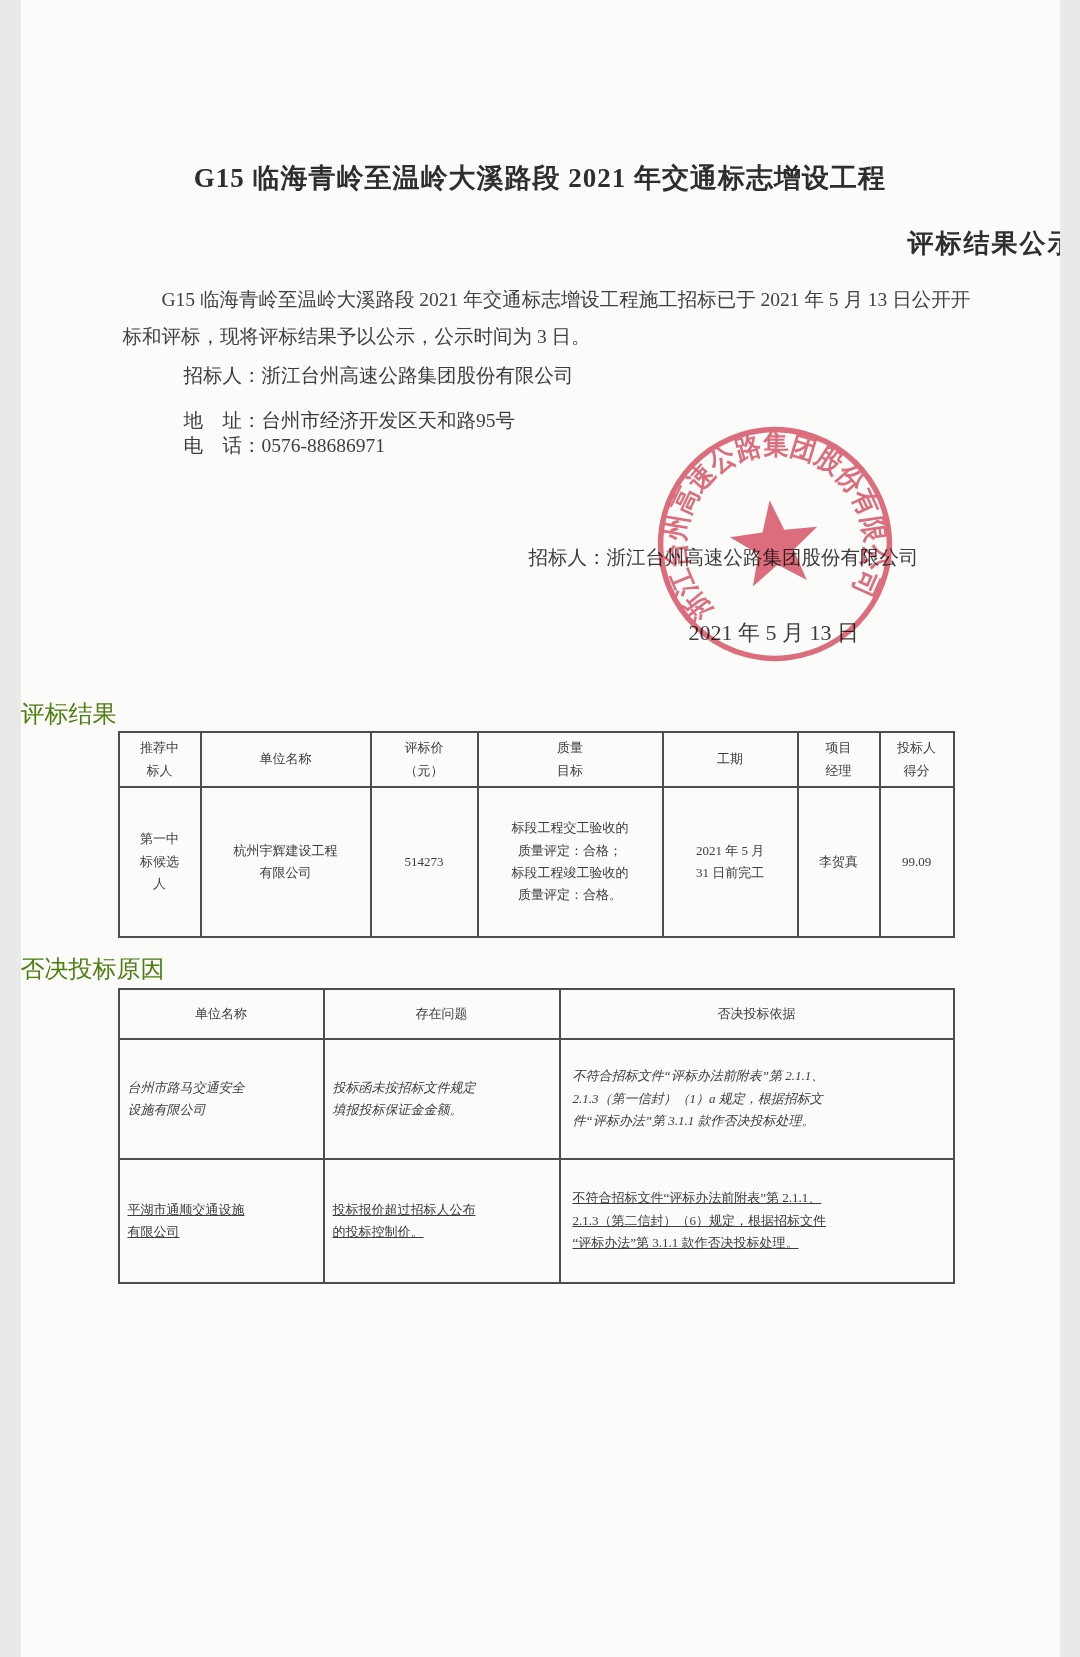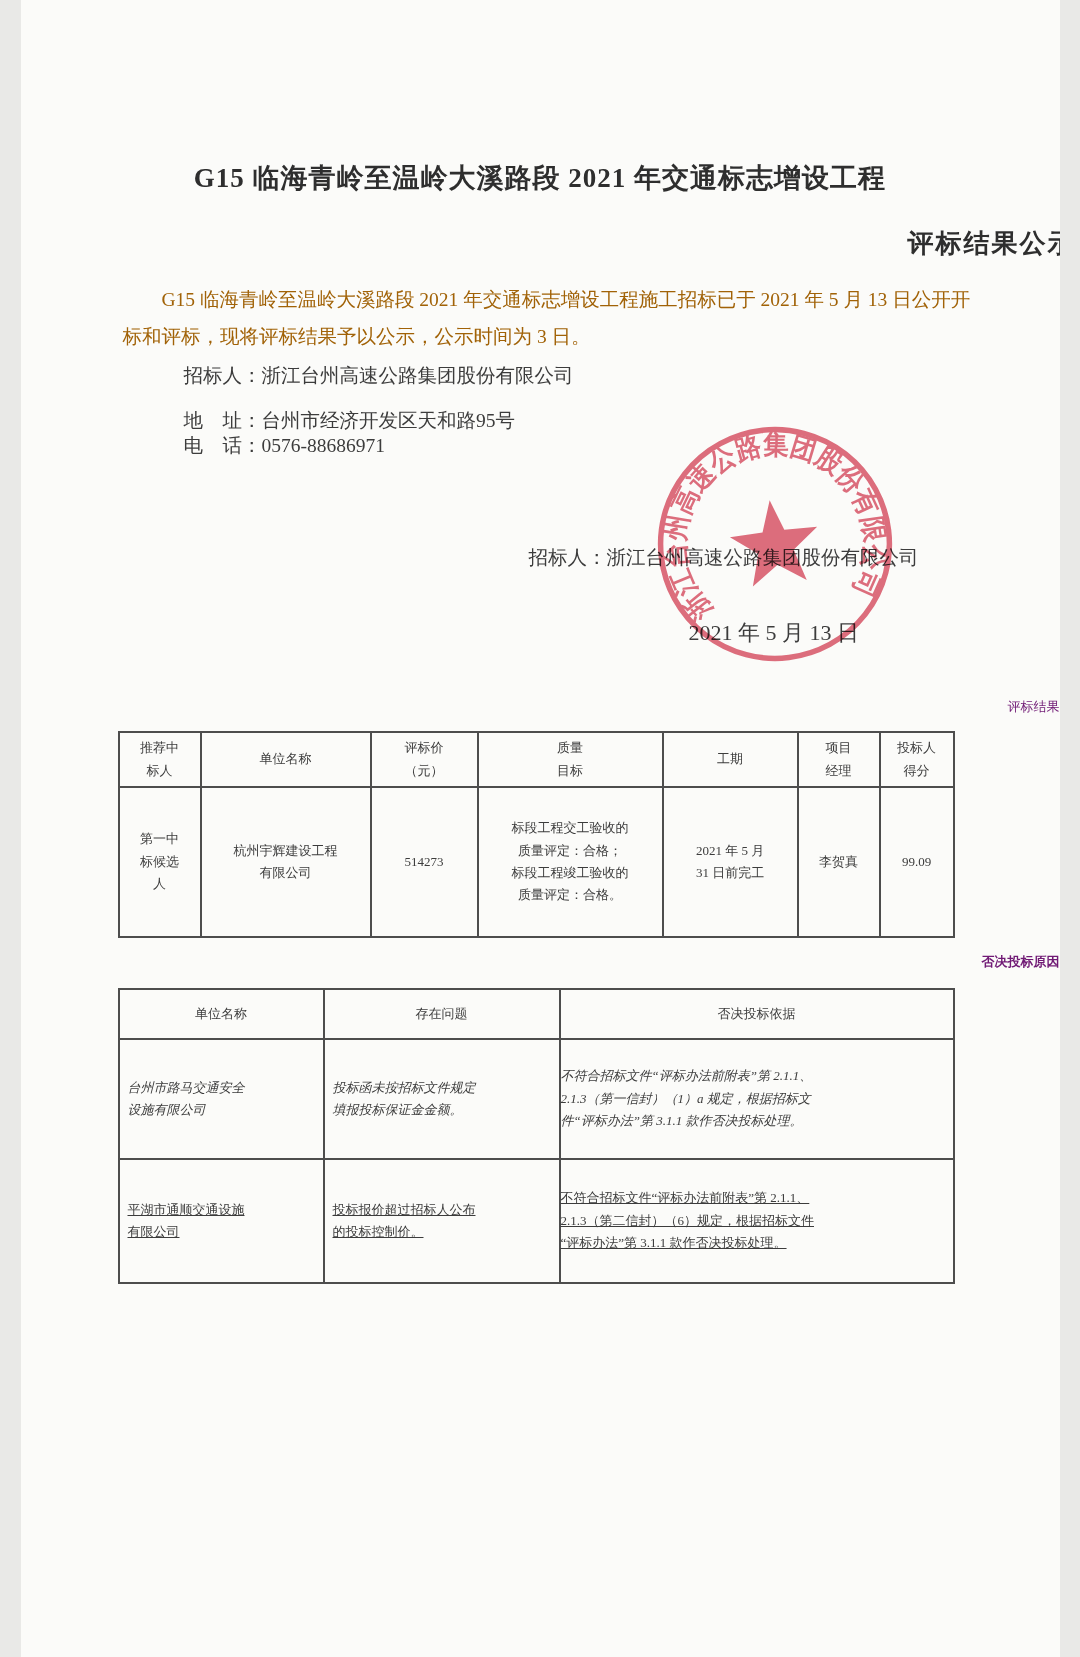--- a/index.html
+++ b/index.html
@@ -19,21 +19,21 @@
     letter-spacing: 1px;
   }
   .doc-subtitle {
     position: absolute; top: 226px; left: 0; width: 100%;
     text-align: right; font-size: 26px; font-weight: bold; color: #2e2e2e;
     letter-spacing: 2px;
     padding-left: 16px;
   }
   .intro {
     position: absolute; top: 281px; left: 102px; width: 855px;
-    font-size: 19.5px; line-height: 37px; text-indent: 2em; color: #a16207;
+    font-size: 19.5px; line-height: 37px; text-indent: 2em; color: #404040;
   }
   .info-line {
     position: absolute; left: 163px;
     font-size: 19.5px; color: #3c3c3c; white-space: pre;
   }
   .info-tenderer { top: 362px; }
   .info-address  { top: 407px; }
   .info-phone    { top: 432px; }
   .signature-line {
     position: absolute; top: 544px; left: 508px;
@@ -46,24 +46,24 @@
   .seal {
     position: absolute; top: 412px; left: 622px;
     width: 264px; height: 264px;
     opacity: 0.82;
     mix-blend-mode: multiply;
     transform: rotate(-7deg);
     pointer-events: none;
   }
   .table-caption {
     position: absolute; left: 0; width: 100%;
-    text-align: right; font-size: 13px; color: #701a75;
+    text-align: left; font-size: 24px; color: #4d7c0f;
   }
   .caption-result { top: 698px; }
-  .caption-reject { top: 953px; font-weight: bold; }
+  .caption-reject { top: 953px; }
 
   table.doc-table {
     position: absolute; left: 97px;
     width: 835px;
     border-collapse: collapse;
     table-layout: fixed;
     font-size: 13px;
     color: #3c3c3c;
   }
   .table-result { top: 731px; }
@@ -77,21 +77,21 @@
     vertical-align: middle;
   }
   table.doc-table th { text-align: center; }
   .table-result thead tr { height: 55px; }
   .table-result tbody tr { height: 150px; margin-left: 19px; }
   .table-result td { text-align: center; }
   .table-reject thead tr { height: 50px; }
   .table-reject tbody tr.row-1 { height: 120px; font-style: italic; }
   .table-reject tbody tr.row-2 { height: 124px; text-decoration: underline; }
   .table-reject td { text-align: left; }
-  .table-reject td.cell-basis { padding-left: 0; padding-right: 10px; }
+  .table-reject td.cell-basis { padding-left: 12px; padding-right: 10px; }
 </style>
 </head>
 <body>
 
 <div class="page">
 
   <div class="doc-title">G15 临海青岭至温岭大溪路段 2021 年交通标志增设工程</div>
   <div class="doc-subtitle">评标结果公示</div>
 
   <div class="intro">G15 临海青岭至温岭大溪路段 2021 年交通标志增设工程施工招标已于 2021 年 5 月 13 日公开开标和评标，现将评标结果予以公示，公示时间为 3 日。</div>

